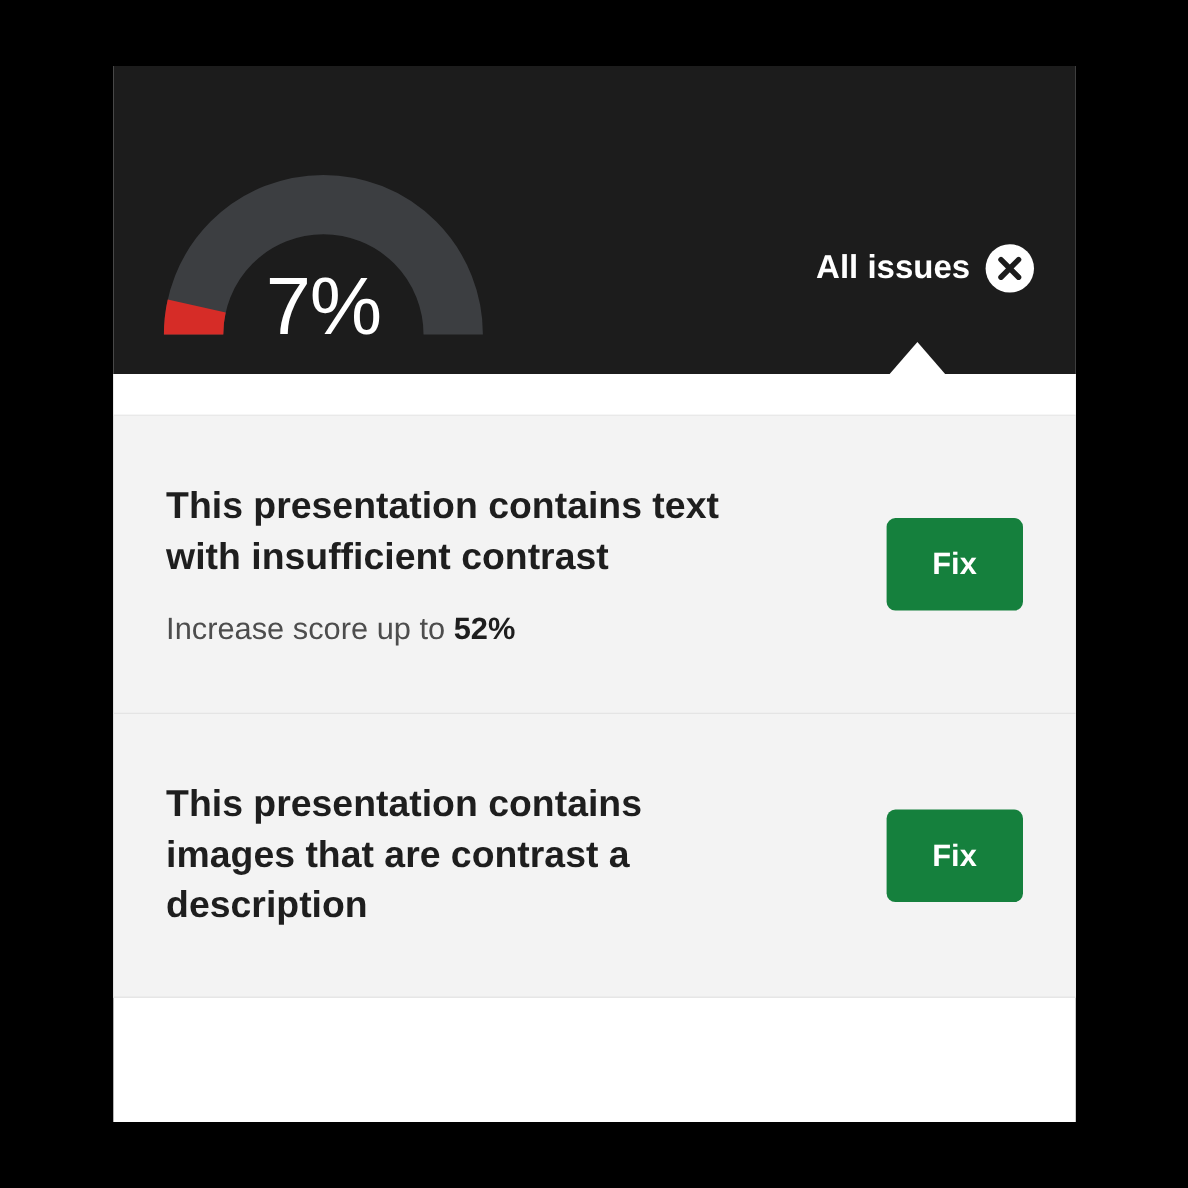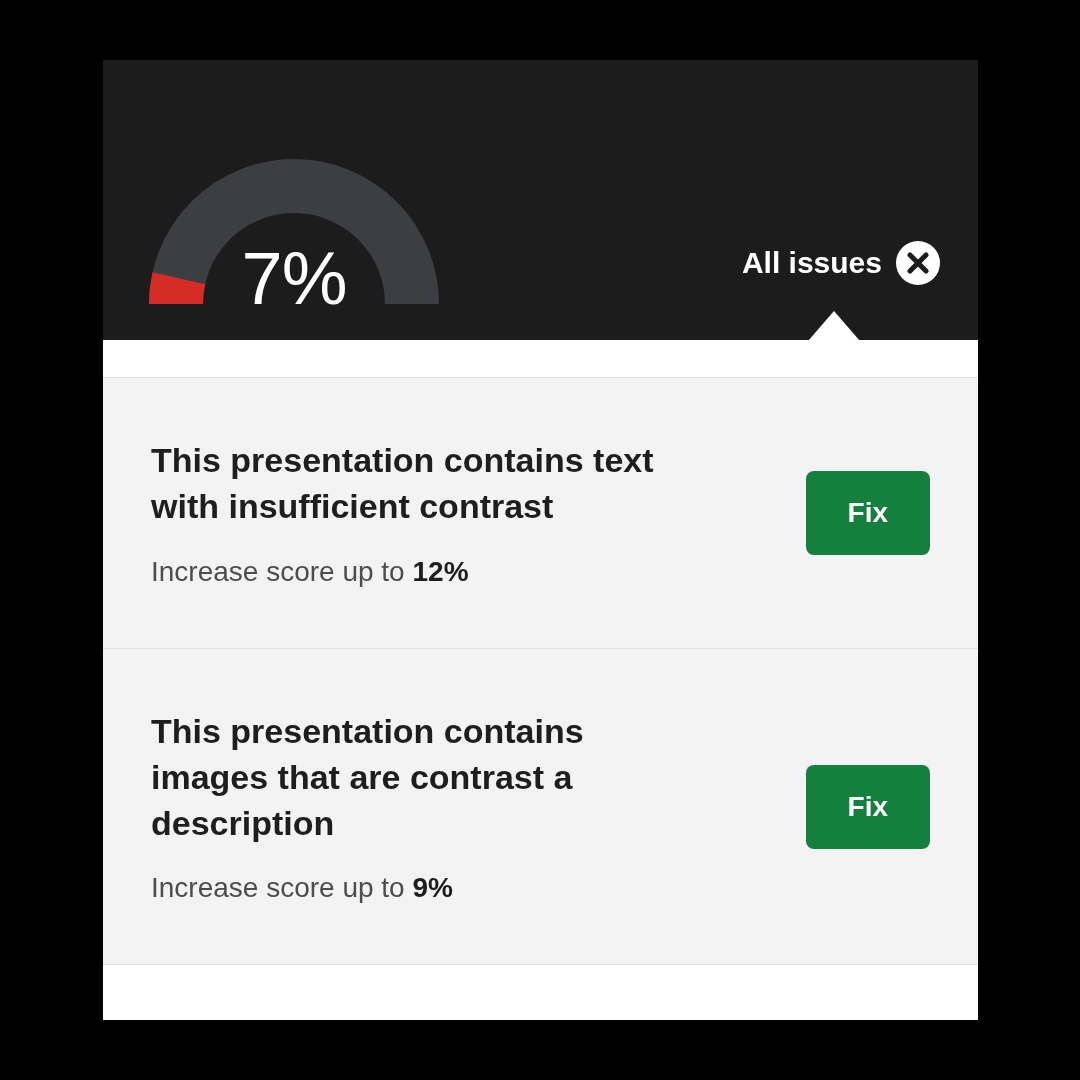--- a/index.html
+++ b/index.html
@@ -41,21 +41,21 @@
     top: 96px;
     text-align: center;
     font-size: 74px;
     font-weight: 400;
     color: #fff;
     letter-spacing: -1px;
   }
   .all-issues {
     position: absolute;
     right: 38px;
-    top: 181px;
+    top: 162px;
     display: flex;
     align-items: center;
     gap: 14px;
     text-align: right;
   }
   .all-issues-label {
     font-size: 30px;
     font-weight: 700;
     color: #fff;
   }
@@ -154,29 +154,26 @@
 
     <div class="callout-arrow"></div>
   </div>
 
   <div class="topstrip"></div>
 
   <div class="issue">
     <div class="issue-main">
       <div class="issue-title">This presentation contains text with insufficient contrast</div>
       <div class="issue-sub">
-        <span>Increase score up to </span><span class="num">12%</span>
+        <span>Increase score up to </span><span class="num">52%</span>
       </div>
     </div>
     <button class="fix-btn">Fix</button>
   </div>
 
   <div class="issue">
     <div class="issue-main">
       <div class="issue-title">This presentation contains images that are contrast a description</div>
-      <div class="issue-sub">
-        <span>Increase score up to </span><span class="num">9%</span>
-      </div>
     </div>
     <button class="fix-btn">Fix</button>
   </div>
 
 </div>
 
 </body></html>

